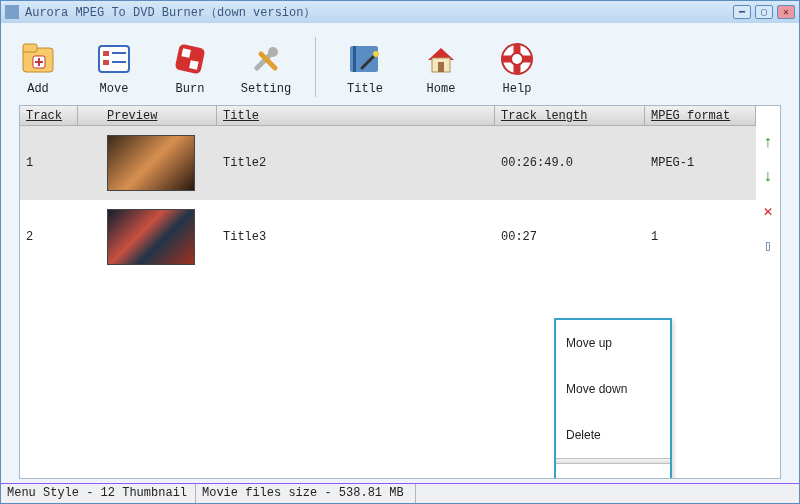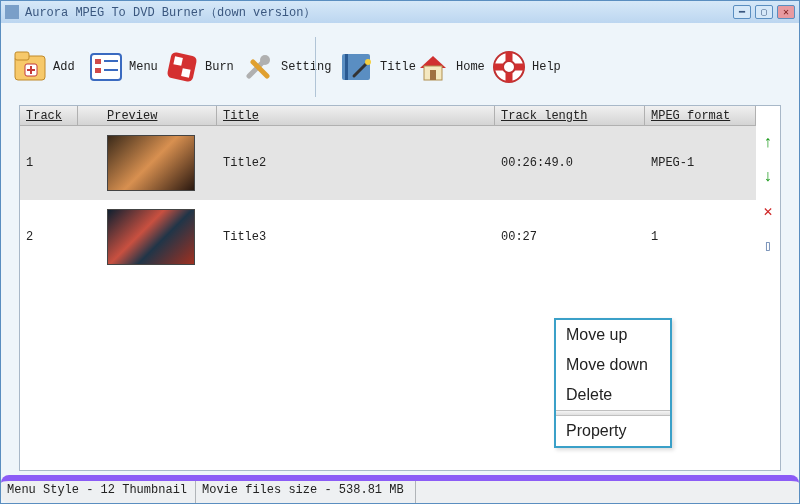--- a/index.html
+++ b/index.html
@@ -9,44 +9,44 @@
 
 .titlebar { height: 22px; background: linear-gradient(#d6e8f8, #bcd6f0); display: flex; align-items: center; padding: 0 4px; color: #3a577f; }
 .titlebar .app-icon { width: 14px; height: 14px; background: #7a9fc8; margin-right: 6px; }
 .titlebar .title { flex: 1; font-family: inherit; }
 .titlebar .win-btns { display: flex; gap: 4px; }
 .titlebar .wbtn { width: 18px; height: 14px; border: 1px solid #5a8ec0; border-radius: 2px; background: #d6e8f8; display:flex; align-items:center; justify-content:center; font-size:10px; color:#3a577f; cursor:pointer;}
 .titlebar .wbtn.close { background:#e89aa0; color:#7a1a1a;}
 
 .toolbar { height: 82px; display: flex; align-items: center; padding: 6px 8px 0 8px; gap: 18px; }
 .toolbar .sep { width: 1px; height: 60px; background: #b0c4d6; margin: 0 2px; }
-.tool-item { width: 58px; display: flex; flex-direction: row; align-items: center; gap: 2px; cursor: pointer; }
+.tool-item { width: 58px; display: flex; flex-direction: column; align-items: center; gap: 2px; cursor: pointer; }
 .tool-item .ticon { width: 42px; height: 42px; display:flex; align-items:center; justify-content:center; }
 .tool-item .tlabel { font-family: inherit; color:#222; }
 
 .content-area { flex: 1; margin: 0 18px 4px 18px; border: 1px solid #a8b8c8; background: #fff; display: flex; position: relative; }
 
 .track-list { flex: 1; display: flex; flex-direction: column; position:relative; }
 .thead { height: 20px; display: flex; background: linear-gradient(#f0f0f0,#d4d4d4); border-bottom: 1px solid #b0b0b0; }
 .thcell { border-right: 1px solid #b0b0b0; padding: 2px 6px; color:#222; font-family:inherit; display:flex; align-items:center;text-decoration:underline;}
 .tbody { flex:1; overflow:auto; position:relative; }
 .trow { display:flex; align-items:center; height: 74px; border-bottom: 0px solid #eee; }
 .trow.selected { background: #e4e4e4; }
 .tdcell { padding: 2px 6px; font-family:inherit; color:#222; display:flex; align-items:center; height:100%; }
 .preview-thumb { width: 88px; height: 56px; background: linear-gradient(135deg,#3b2a1a,#d89050 50%,#2a1810); border:1px solid #444; }
 .preview-thumb.alt { background: linear-gradient(135deg,#102030,#c85040 40%,#203548 60%,#a03020); }
 
 .side-controls { width: 24px; display:flex; flex-direction:column; align-items:center; gap: 16px; padding-top: 28px; background:#fff;}
 .side-btn { width: 18px; height: 18px; display:flex; align-items:center; justify-content:center; cursor:pointer; }
 
 .context-menu { position:absolute; top: 192px; left: 534px; width: 118px; background:#fff; border:2px solid #3aa0c8; box-shadow: 2px 2px 4px rgba(0,0,0,.15); z-index:10;}
-.cm-item { padding: 6px 10px; font-family: Arial, sans-serif; font-size: 16px; color:#222; cursor:pointer; }
+.cm-item { padding: 16px 10px; font-family: Arial, sans-serif; font-size: 12px; color:#222; cursor:pointer; }
 .cm-sep2 { height:6px; background: linear-gradient(#f4f4f4,#e0e0e0); border-top:1px solid #c0c0c0; border-bottom:1px solid #c0c0c0; }
 
-.statusbar { height: 28px; display:flex; border-top:6px solid #8b5cf6; background:#eef0f2;border-radius:8px; }
+.statusbar { height: 20px; display:flex; border-top:1px solid #8b5cf6; background:#eef0f2; }
 .status-cell { padding: 2px 6px; border-right:1px solid #b0b4b8; font-family:inherit; color:#222;}
 
 .col-track { width: 58px; }
 .col-preview { width: 116px; margin-left: 23px; }
 .col-title { width: 278px; }
 .col-length { width: 150px; }
 .col-format { flex: 1; }
 </style>
 </head>
 <body>
@@ -77,21 +77,21 @@
     </div>
     <div class="tool-item">
       <div class="ticon">
         <svg width="42" height="42" viewBox="0 0 42 42">
             <rect x="6" y="8" width="30" height="26" rx="3" fill="#fff" stroke="#3a6ac0" stroke-width="2"></rect>
             <rect x="10" y="13" width="6" height="5" fill="#d04a4a"></rect>
             <rect x="10" y="22" width="6" height="5" fill="#d04a4a"></rect>
             <path d="M19 15h14M19 24h14" stroke="#3a6ac0" stroke-width="2"></path>
           </svg>
       </div>
-      <div class="tlabel">Menu</div>
+      <div class="tlabel">Move</div>
     </div>
     <div class="tool-item">
       <div class="ticon">
         <svg width="42" height="42" viewBox="0 0 42 42">
             <rect x="8" y="8" width="26" height="26" rx="5" fill="#d43030" transform="rotate(12 21 21)"></rect>
             <rect x="12" y="12" width="8" height="8" fill="#fff" transform="rotate(12 21 21)"></rect>
             <rect x="22" y="22" width="8" height="8" fill="#fff" transform="rotate(12 21 21)"></rect>
           </svg>
       </div>
       <div class="tlabel">Burn</div>

